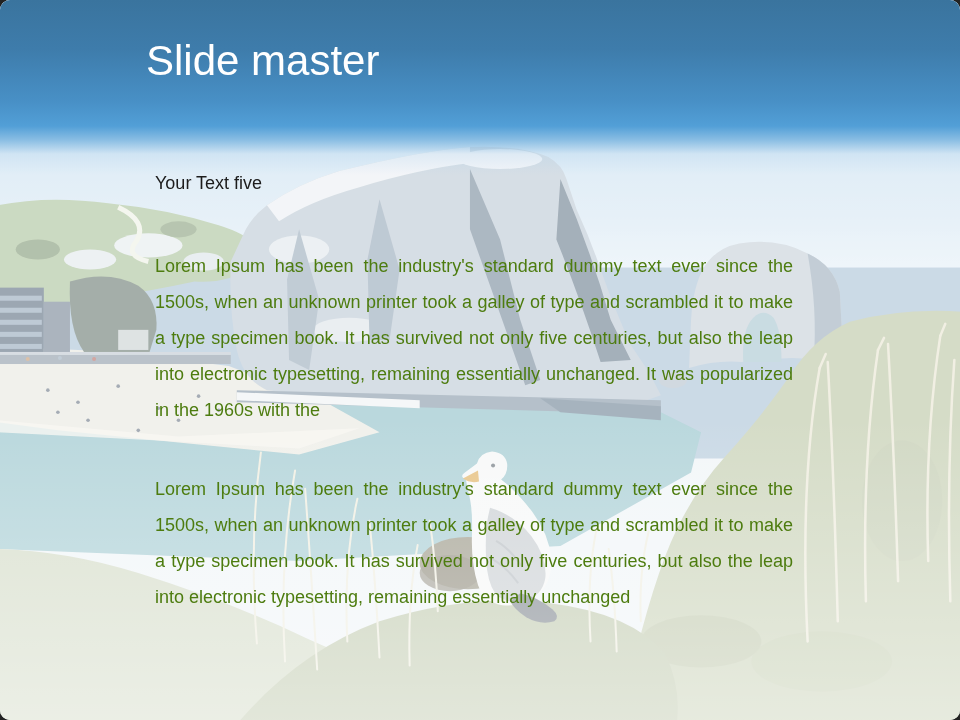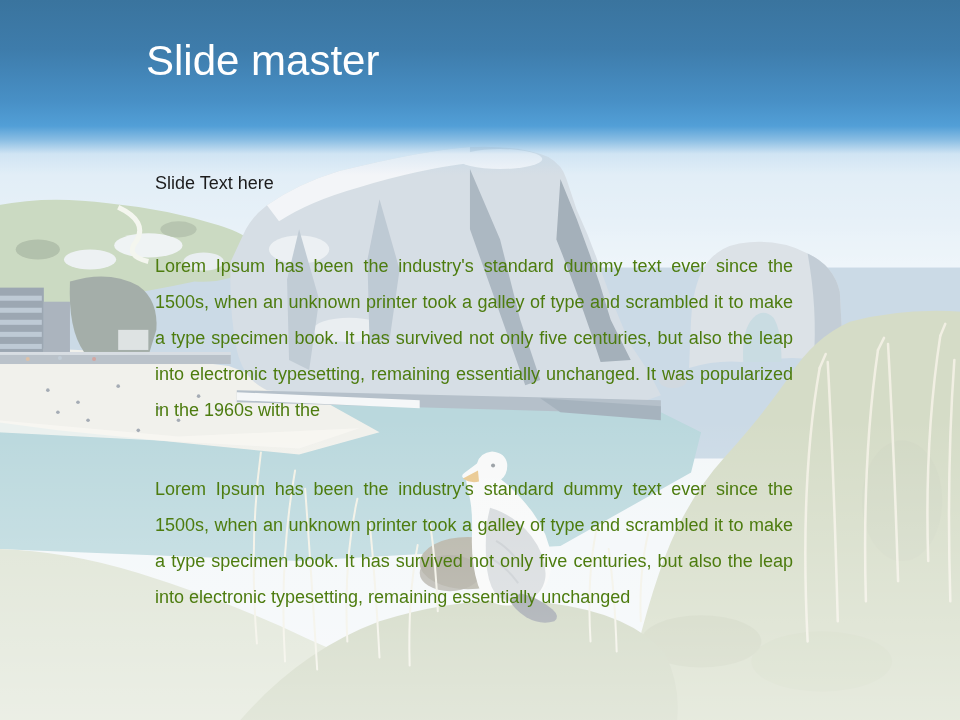--- a/index.html
+++ b/index.html
@@ -1,18 +1,18 @@
 <!DOCTYPE html>
 <html><head>
 <meta charset="utf-8">
 <style>
   html,body{margin:0;padding:0;background:#222;}
   .slide{
     position:relative;width:960px;height:720px;overflow:hidden;
-    background:#e9f0f5;font-family:"Liberation Sans","DejaVu Sans",sans-serif;
+    background:#e9f0f5;font-family:"Liberation Sans","DejaVu Sans",sans-serif;border-radius:10px;
   }
   
   .scene{position:absolute;inset:0;z-index:0;}
   .scene svg{display:block;width:100%;height:100%;filter:blur(0.7px);transform:scale(1.005);}
   
   .wash{position:absolute;inset:0;z-index:1;background:rgba(255,255,255,0.44);pointer-events:none;}
   .wash-bottom{position:absolute;inset:0;z-index:1;pointer-events:none;
     background:linear-gradient(180deg,rgba(255,255,255,0) 58%,rgba(255,255,255,0.28) 86%,rgba(255,255,255,0.42) 100%);}
   
   .header-band{
@@ -172,18 +172,18 @@
   </div>
 
   <div class="wash"></div>
   <div class="wash-bottom"></div>
 
   <div class="header-band"></div>
 
   <h1 class="slide-title">Slide master</h1>
 
   <div class="textlayer">
-    <div class="placeholder-line">Slide Text here</div>
+    <div class="placeholder-line">Your Text five</div>
     <p class="para para1">Lorem Ipsum has been the industry's standard dummy text ever since the 1500s, when an unknown printer took a galley of type and scrambled it to make a type specimen book. It has survived not only five centuries, but also the leap into electronic typesetting, remaining essentially unchanged. It was popularized in the 1960s with the</p>
     <p class="para para2">Lorem Ipsum has been the industry's standard dummy text ever since the 1500s, when an unknown printer took a galley of type and scrambled it to make a type specimen book. It has survived not only five centuries, but also the leap into electronic typesetting, remaining essentially unchanged</p>
   </div>
 
 </div>
 
 </body></html>

